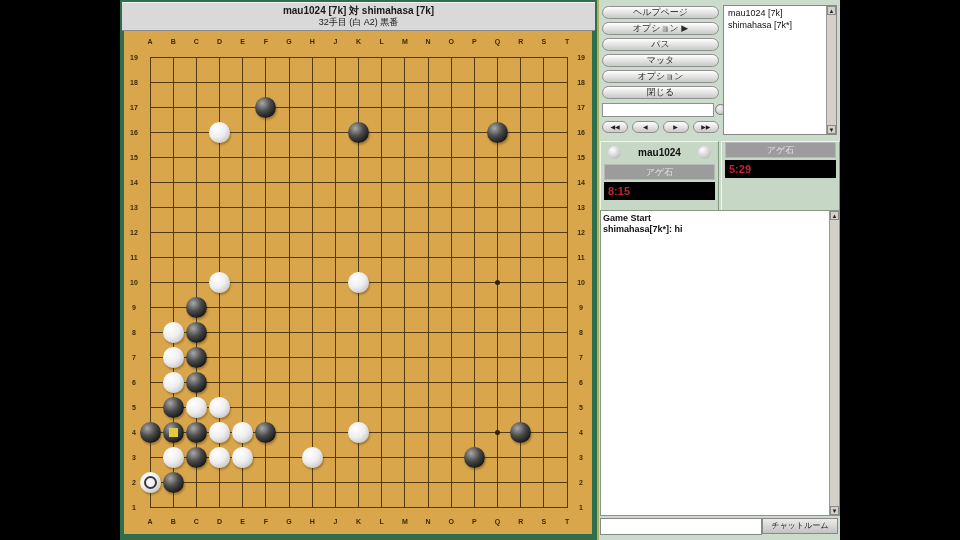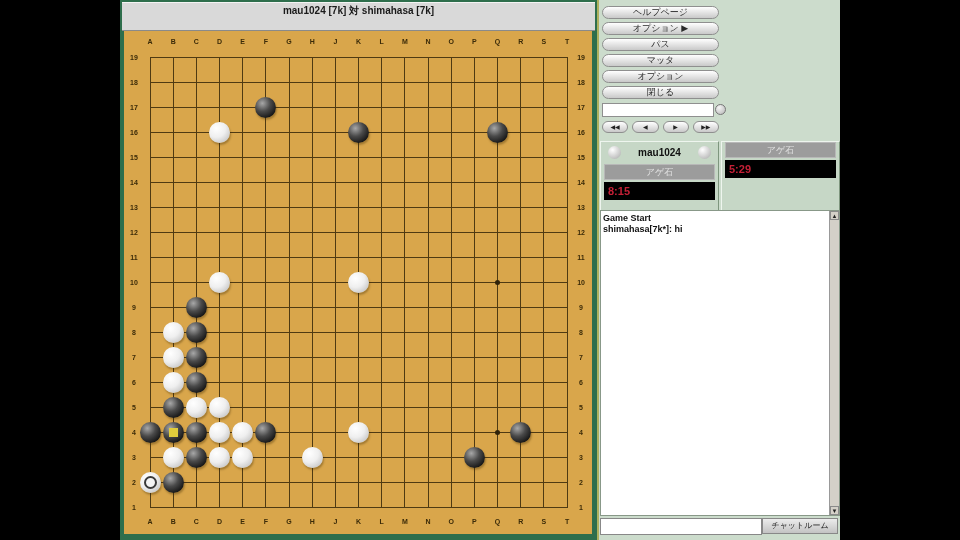--- a/index.html
+++ b/index.html
@@ -62,20 +62,21 @@
                  text-align:center;padding:0;font-family:Liberation Mono, monospace;}
 </style>
 </head>
 <body>
 
 <div class="stage">
 
   <div class="left-frame">
     <div class="title-bar">
       <div class="title-line1">mau1024 [7k] 対 shimahasa [7k]</div>
+      <div class="title-line2">32手目 (白 A2) 黒番</div>
     </div>
     <div class="wood" id="wood">
         <div class="vline" style="left: 25.5px; top: 25.5px; width: 1px; height: 451px;"></div>
         <div class="hline" style="left: 25.5px; top: 25.5px; width: 418.06px; height: 1px;"></div>
         <div class="vline" style="left: 48.7px; top: 25.5px; width: 1px; height: 451px;"></div>
         <div class="hline" style="left: 25.5px; top: 50.5px; width: 418.06px; height: 1px;"></div>
         <div class="vline" style="left: 71.8px; top: 25.5px; width: 1px; height: 451px;"></div>
         <div class="hline" style="left: 25.5px; top: 75.5px; width: 418.06px; height: 1px;"></div>
         <div class="vline" style="left: 95px; top: 25.5px; width: 1px; height: 451px;"></div>
         <div class="hline" style="left: 25.5px; top: 100.5px; width: 418.06px; height: 1px;"></div>
@@ -247,20 +248,30 @@
     <input class="move-input" value="" style="">
     <span class="input-icon"></span>
 
     <div class="nav-row" id="nav-row">
         <button class="nav-btn">◀◀</button>
         <button class="nav-btn">◀</button>
         <button class="nav-btn">▶</button>
         <button class="nav-btn">▶▶</button>
       </div>
 
+    <div class="user-list">
+      <div class="user-list-inner" id="user-list-inner">
+          <div class="user-item">mau1024 [7k]</div>
+          <div class="user-item">shimahasa [7k*]</div>
+        </div>
+      <div class="vscroll">
+        <div class="scroll-arrow scroll-up">▲</div>
+        <div class="scroll-arrow scroll-down">▼</div>
+      </div>
+    </div>
 
     <div class="player-panel pp-left">
       <div class="player-name-row">
         <span class="ball white l"></span>
         <span>mau1024</span>
         <span class="ball white r"></span>
       </div>
       <div class="captures-bar">アゲ石</div>
       <div class="timer">8:15</div>
     </div>

